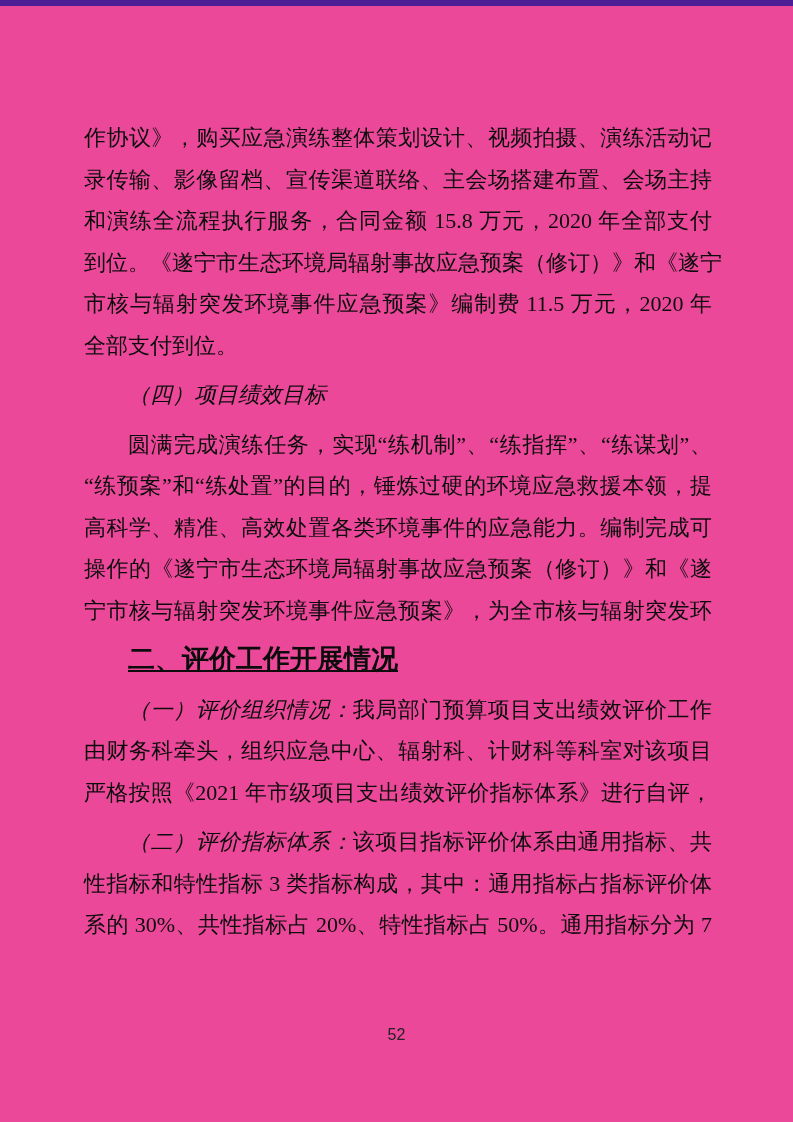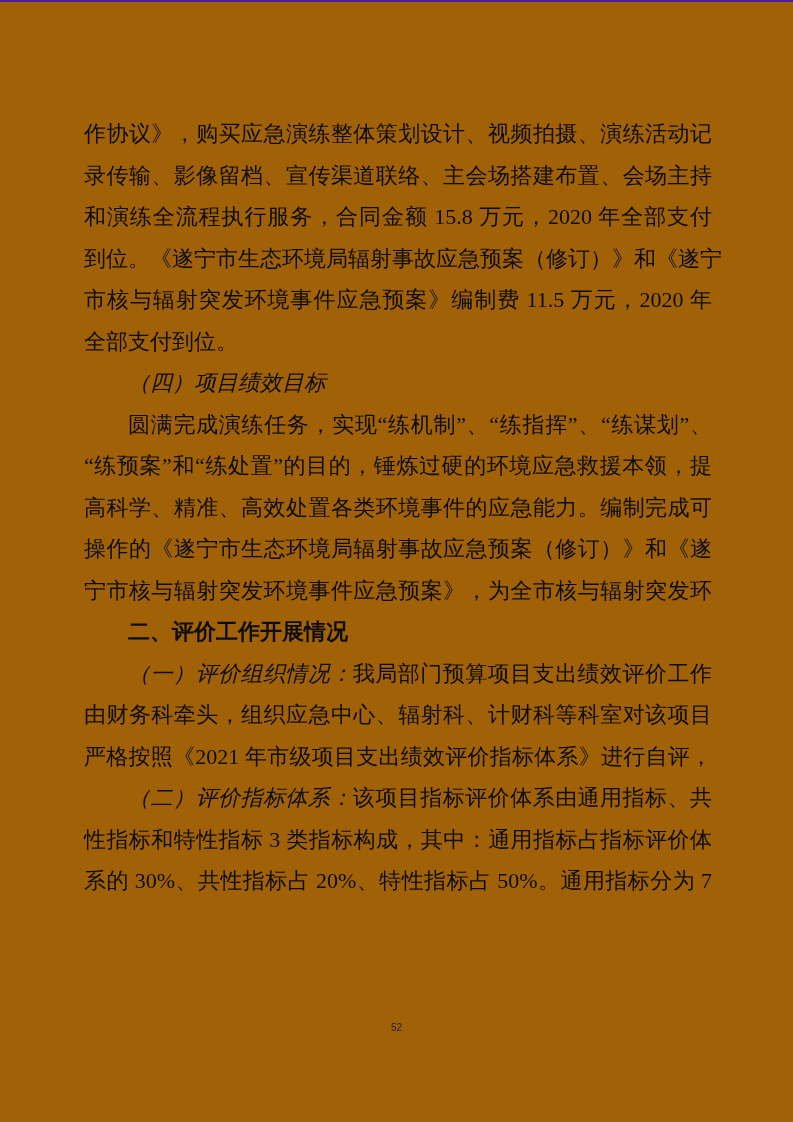--- a/index.html
+++ b/index.html
@@ -11,61 +11,63 @@
     width: 793px;
     height: 1122px;
     position: relative;
     font-family: "Liberation Serif", "DejaVu Serif", serif;
     color: #0c0c0c;
     overflow: hidden;
   }
   .sheet {
     position: absolute;
     inset: 0;
-    background: #a16207;
-    border-top: 2px solid #4c1d95;
+    background: #ec4899;
+    border-top: 6px solid #4c1d95;
   }
   .text-block {
     position: absolute;
     left: 84px;
     top: 111px;
     width: 628px;
     font-size: 22px;
   }
   .line {
     height: 41.5px;
     line-height: 41.5px;
     text-align: justify;
     text-align-last: justify;
     white-space: nowrap;
   }
   .line.lastline {
     text-align-last: left;
   }
   .line.indent {
     text-indent: 44px;
+    margin-top: 8px;
   }
   
   .kai {
     font-style: italic;
   }
   
   .hei {
     font-family: "Liberation Sans", "DejaVu Sans", sans-serif;
     font-weight: 700;
-    font-size: 22px;
+    font-size: 27px;
     font-style: normal;
+    text-decoration: underline;
   }
   .page-num {
     position: absolute;
     top: 1020px;
     left: 0;
     width: 100%;
     text-align: center;
-    font-size: 10px;
+    font-size: 16px;
     font-family: "Liberation Sans", "DejaVu Sans", sans-serif;
     color: #222222;
   }
 </style>
 </head>
 <body>
 
 <div class="sheet">
 
   <div class="text-block">

